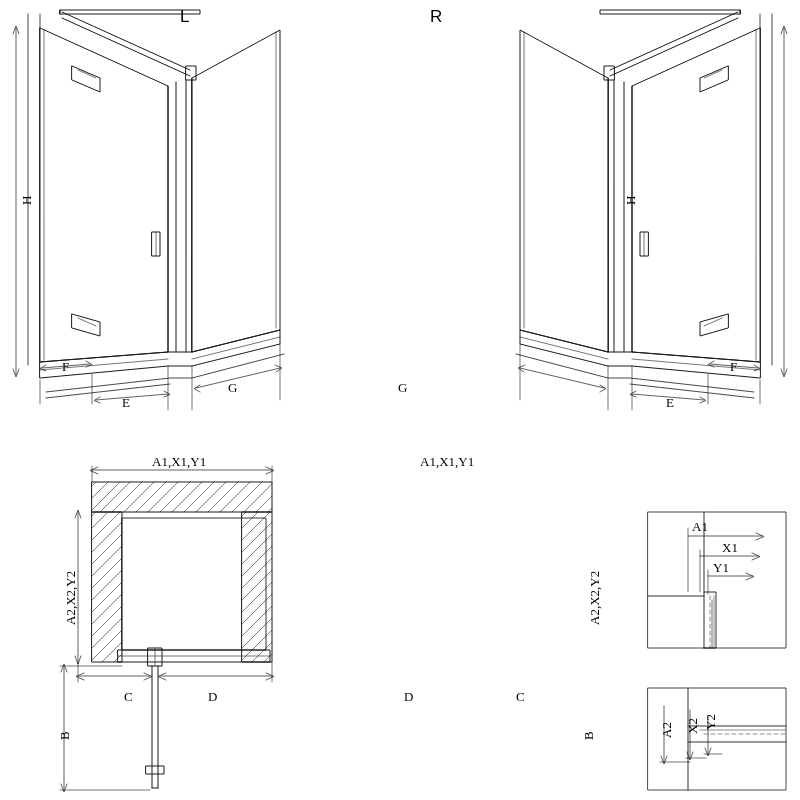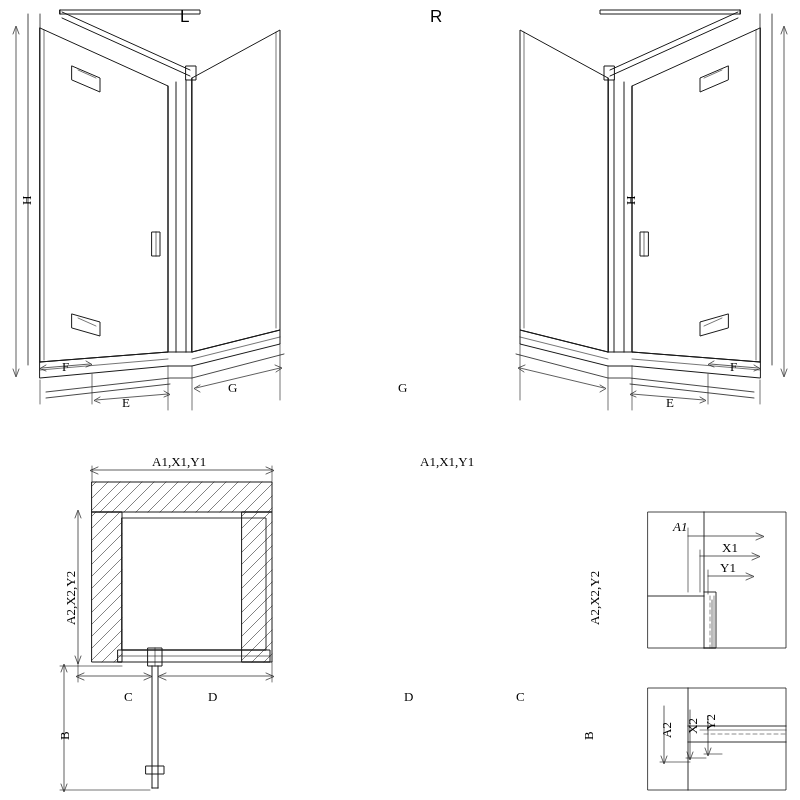--- a/index.html
+++ b/index.html
@@ -428,21 +428,21 @@
 
   <div class="lbl rot" style="left:58px; top:740px;">B</div>
   <div class="lbl rot" style="left:582px; top:740px;">B</div>
 
   <div class="lbl" style="left:124px; top:690px;">C</div>
   <div class="lbl" style="left:208px; top:690px;">D</div>
 
   <div class="lbl" style="left:404px; top:690px;">D</div>
   <div class="lbl" style="left:516px; top:690px;">C</div>
 
-  <div class="lbl" style="left:673px; top:520px;font-style:italic;">A1</div>
+  <div class="lbl" style="left:692px; top:520px;">A1</div>
   <div class="lbl" style="left:722px; top:541px;">X1</div>
-  <div class="lbl" style="left:713px; top:561px;margin-left:7px;">Y1</div>
+  <div class="lbl" style="left:713px; top:561px;">Y1</div>
 
   <div class="lbl rot" style="left:660px; top:738px;">A2</div>
   <div class="lbl rot" style="left:686px; top:734px;">X2</div>
   <div class="lbl rot" style="left:704px; top:730px;">Y2</div>
 
 </div>
 
 </body></html>

